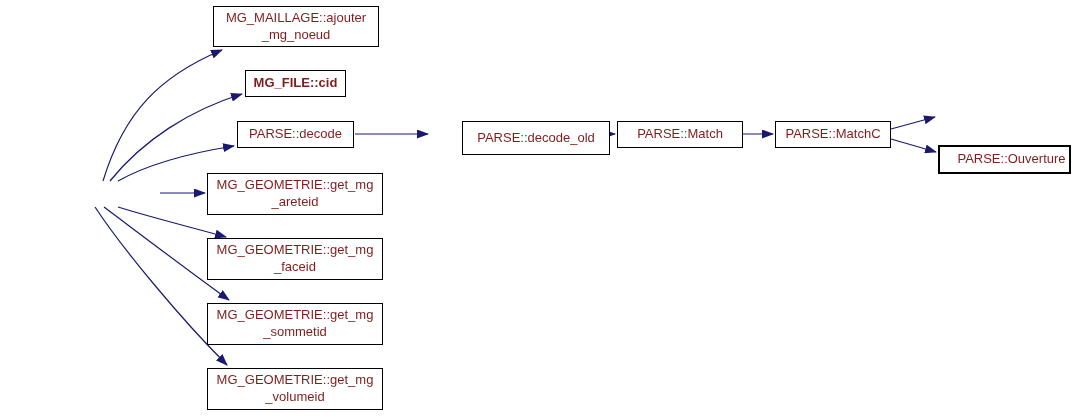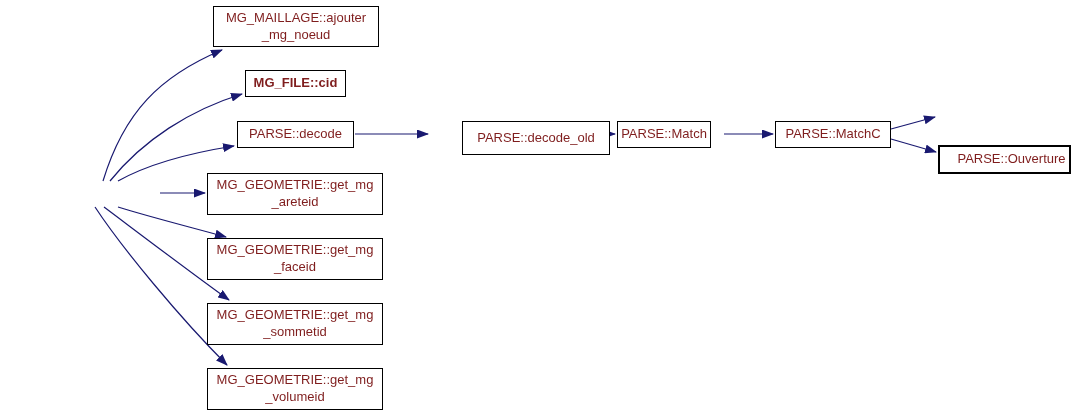--- a/index.html
+++ b/index.html
@@ -47,21 +47,21 @@
     background: #c0c0c0;
     border-width: 2px;
     cursor: default;
   }
   
   #n-lire       { left: 14px;  top: 181px; width: 146px; height: 26px; }
   #n-ajouter    { left: 213px; top: 6px;   width: 166px; height: 41px; }
   #n-cid        { left: 245px; top: 70px;  width: 101px; height: 27px; font-weight: bold; }
   #n-decode     { left: 237px; top: 121px; width: 117px; height: 27px; justify-content: center; }
   #n-decodeold  { left: 430px; top: 121px; width: 148px; height: 34px; margin-left: 32px; }
-  #n-match      { left: 617px; top: 121px; width: 94px; height: 27px; }
+  #n-match      { left: 617px; top: 121px; width: 126px; height: 27px; }
   #n-matchc     { left: 775px; top: 121px; width: 116px; height: 27px; }
   #n-fermeture  { left: 937px; top: 95px;  width: 132px; height: 27px; }
   #n-ouverture  { left: 938px; top: 145px; width: 133px; height: 29px; border-width: 2px; padding-left: 14px; }
   #n-areteid    { left: 207px; top: 173px; width: 176px; height: 42px; }
   #n-faceid     { left: 207px; top: 238px; width: 176px; height: 42px; }
   #n-sommetid   { left: 207px; top: 303px; width: 176px; height: 42px; }
   #n-volumeid   { left: 207px; top: 368px; width: 176px; height: 42px; }
 </style>
 </head>
 <body>

